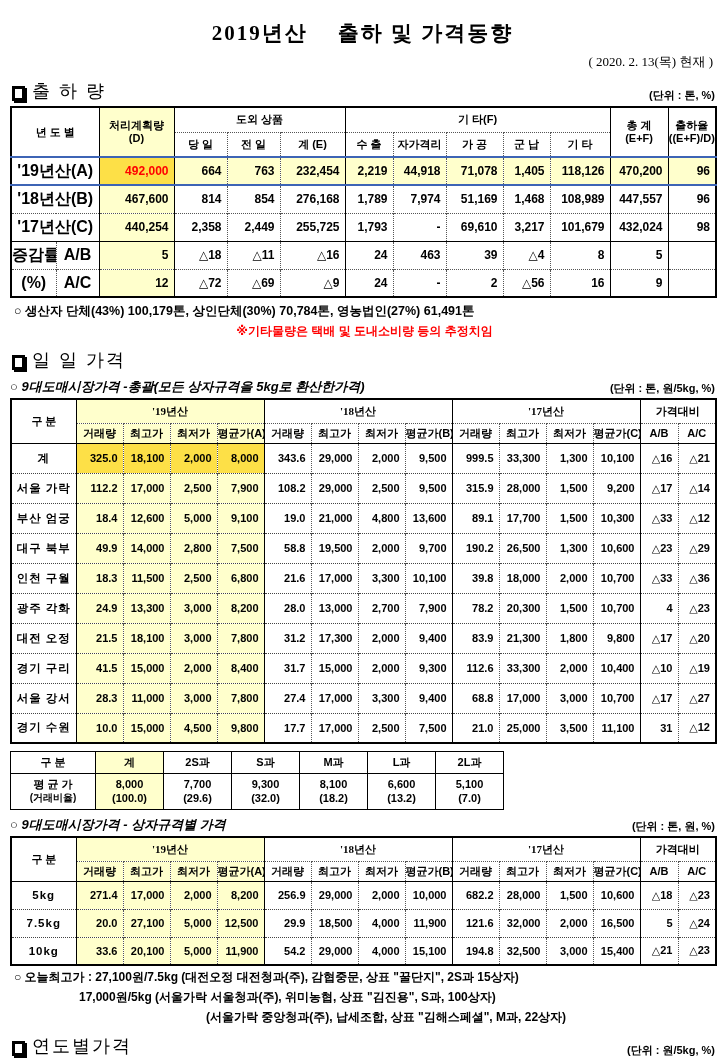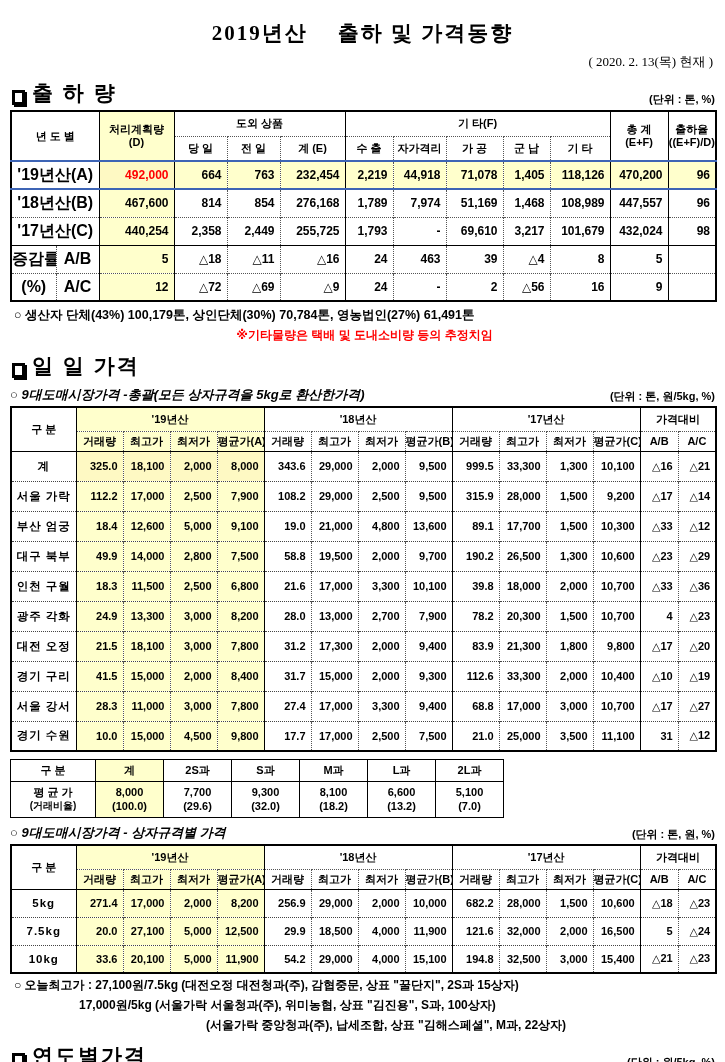--- a/index.html
+++ b/index.html
@@ -18,50 +18,50 @@
     font-size: 21px; font-weight: bold; margin-top: 9px; letter-spacing: 2px;
   }
   .title-main-wrap { display:inline-block; text-align:center; }
   .title-main { font-size: 32px; font-weight: 900; letter-spacing: 7px; line-height: 1.05; }
   .title-url { display:block; font-family:"Liberation Serif", serif; font-size: 13px; font-weight: normal; margin-top: 1px; }
   .date-line { text-align: right; font-family:"Liberation Serif", serif; font-size: 13px; margin: 6px 2px 2px 0; }
 
   
   .section-head { display:flex; align-items:flex-end; margin: 8px 0 3px 0; }
   .sq-icon { display:inline-block; width:13px; height:15px; border:3px solid #000; box-shadow:2px 2px 0 0 #000; margin:0 7px 2px 2px; background:#fff; }
-  .section-title { font-size: 21px; font-weight: 700; letter-spacing: 2px; }
+  .section-title { font-size: 18px; font-weight: 400; letter-spacing: 2px; }
   .unit { margin-left:auto; font-size: 11px; font-weight: bold; align-self:flex-end; }
   .sub-line { display:flex; align-items:flex-end; margin: 6px 0 2px 0; }
   .sub-title { font-size: 13px; font-weight: bold; font-style: italic; }
 
   
   table { border-collapse: collapse; table-layout: fixed; }
   th, td { font-size: 11px; font-weight: bold; overflow: hidden; white-space: nowrap; }
   td { text-align: right; padding-right: 5px; }
   th { text-align: center; }
   .hl-yellow { background: #ffffcc; }
-  .hl-blue { background: #fef9c3; }
+  .hl-blue { background: #fde047; }
   .red { color: #ff0000; }
   .sl { border-left: 1.5px solid #000; }
   .dl { border-left: 1px dotted #555; }
   .dt > th, .dt > td { border-top: 1px dotted #555; }
 
   
   .ship-tbl { width: 705px; border: 2px solid #000; }
   .ship-tbl thead th { height: 25px; }
   .ship-tbl tbody th, .ship-tbl tbody td { height: 28px; font-size: 12px; }
   .ship-tbl tbody th { font-size: 16px; letter-spacing: 0px; }
   .two-line { line-height: 1.15; }
   tr.row-a > th, tr.row-a > td { border-top: 2px solid #3d64b5; border-bottom: 2px solid #3d64b5; }
   tr.row-chg1 > th, tr.row-chg1 > td { border-top: 1.5px solid #000; }
 
   
   .price-tbl { width: 705px; border: 2px solid #000; }
   .price-tbl thead th { height: 20px; }
-  .price-tbl thead tr:first-child th { height: 24px; }
+  .price-tbl thead tr:first-child th { height: 24px; font-family: Liberation Serif, serif; }
   .price-tbl tbody tr > th, .price-tbl tbody tr > td { border-top: 1px dotted #444; }
   .price-tbl tbody tr:first-child > th, .price-tbl tbody tr:first-child > td { border-top: 1.5px solid #000; }
   .price-tbl tbody th { letter-spacing: 1px; font-size: 11.5px; }
   #daily-body tr > th, #daily-body tr > td { height: 30px; }
   #boxsize-body tr > th, #boxsize-body tr > td { height: 28px; }
 
   
   .grade-tbl { width: 493px; border: 1.5px solid #000; margin-top: 7px; }
   .grade-tbl th, .grade-tbl td { border: 1px solid #000; height: 22px; }
   .grade-tbl td { text-align: center; padding-right: 0; }

